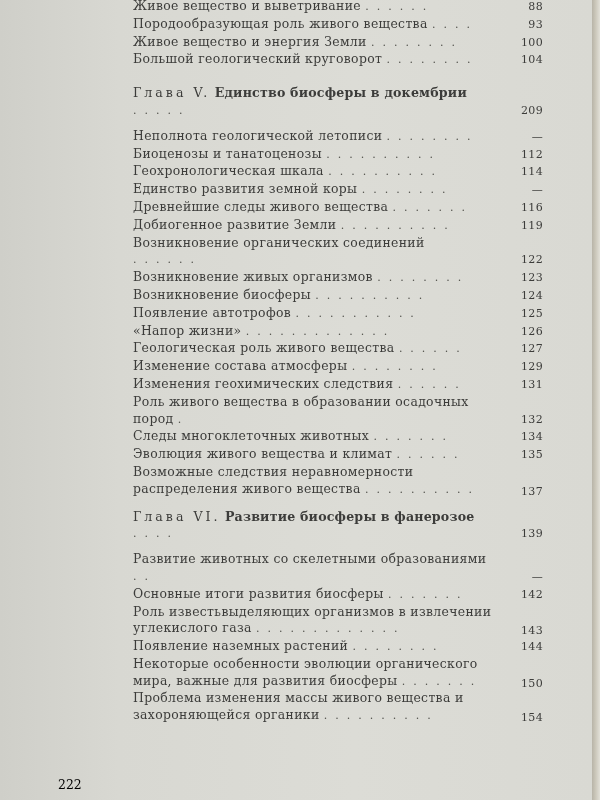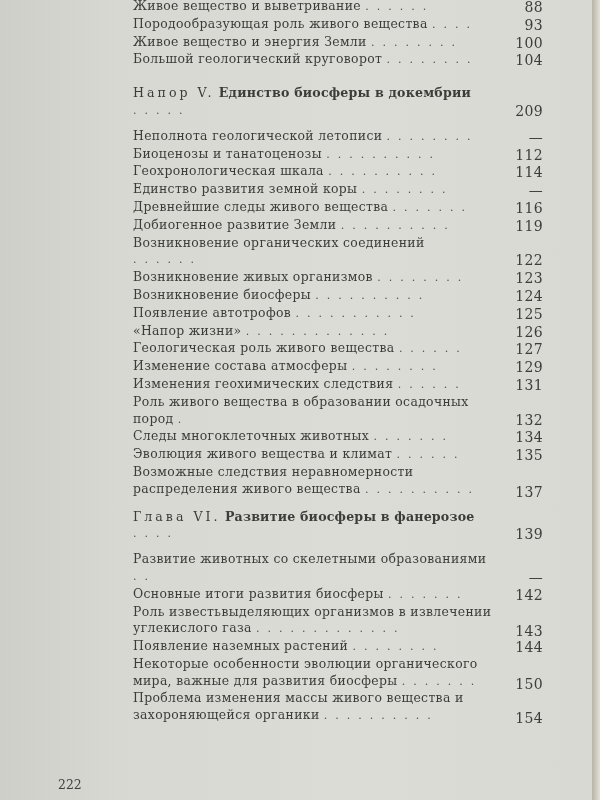--- a/index.html
+++ b/index.html
@@ -23,47 +23,47 @@
   .entry {
     position: relative; font-size: 12.4px; letter-spacing: 0.35px;
     line-height: 16.8px; padding-right: 50px;
   }
   .entry .title { display: inline; }
   .entry .dots {
     display: inline; letter-spacing: 8px; color: #55554f; font-size: 11px;
   }
   .entry .num {
     position: absolute; right: 0; bottom: 0; width: 42px; text-align: right;
-    font-size: 14px;
+    font-size: 11px;
   }
   .entry.multi .num { bottom: -2px; }
   .chapter { font-size: 12.6px; margin-top: 13px; margin-bottom: 8px; }
   .chapter .label { letter-spacing: 3px; font-weight: normal; }
   .chapter .ctitle { font-weight: bold; letter-spacing: 0.2px; }
   .page-number {
-    position: absolute; left: 58px; top: 777px; font-size: 12.4px; color: #404040;
+    position: absolute; left: 58px; top: 777px; font-size: 12.4px; color: #000000;
   }
 </style>
 </head>
 <body>
 
 <div class="page"></div>
 <div class="page-edge"></div>
 
 <div class="toc">
 
   <div>
     <div class="entry" style="margin-top:-2px"><span class="title">Живое вещество и выветривание</span> <span class="dots">......</span><span class="num">88</span></div>
     <div class="entry"><span class="title">Породообразующая роль живого вещества</span> <span class="dots">....</span><span class="num">93</span></div>
     <div class="entry"><span class="title">Живое вещество и энергия Земли</span> <span class="dots">........</span><span class="num">100</span></div>
     <div class="entry"><span class="title">Большой геологический круговорот</span> <span class="dots">........</span><span class="num">104</span></div>
   </div>
 
   <div>
-    <div class="entry chapter" style="margin-top:16px"><span class="label">Напор V.</span> <span class="ctitle">Единство биосферы в докембрии</span> <span class="dots">.....</span><span class="num">209</span></div>
+    <div class="entry chapter" style="margin-top:16px"><span class="label">Глава V.</span> <span class="ctitle">Единство биосферы в докембрии</span> <span class="dots">.....</span><span class="num">209</span></div>
     <div class="entry"><span class="title">Неполнота геологической летописи</span> <span class="dots">........</span><span class="num">—</span></div>
     <div class="entry"><span class="title">Биоценозы и танатоценозы</span> <span class="dots">..........</span><span class="num">112</span></div>
     <div class="entry"><span class="title">Геохронологическая шкала</span> <span class="dots">..........</span><span class="num">114</span></div>
     <div class="entry"><span class="title">Единство развития земной коры</span> <span class="dots">........</span><span class="num">—</span></div>
     <div class="entry"><span class="title">Древнейшие следы живого вещества</span> <span class="dots">.......</span><span class="num">116</span></div>
     <div class="entry"><span class="title">Добиогенное развитие Земли</span> <span class="dots">..........</span><span class="num">119</span></div>
     <div class="entry"><span class="title">Возникновение органических соединений</span> <span class="dots">......</span><span class="num">122</span></div>
     <div class="entry"><span class="title">Возникновение живых организмов</span> <span class="dots">........</span><span class="num">123</span></div>
     <div class="entry"><span class="title">Возникновение биосферы</span> <span class="dots">..........</span><span class="num">124</span></div>
     <div class="entry"><span class="title">Появление автотрофов</span> <span class="dots">...........</span><span class="num">125</span></div>

